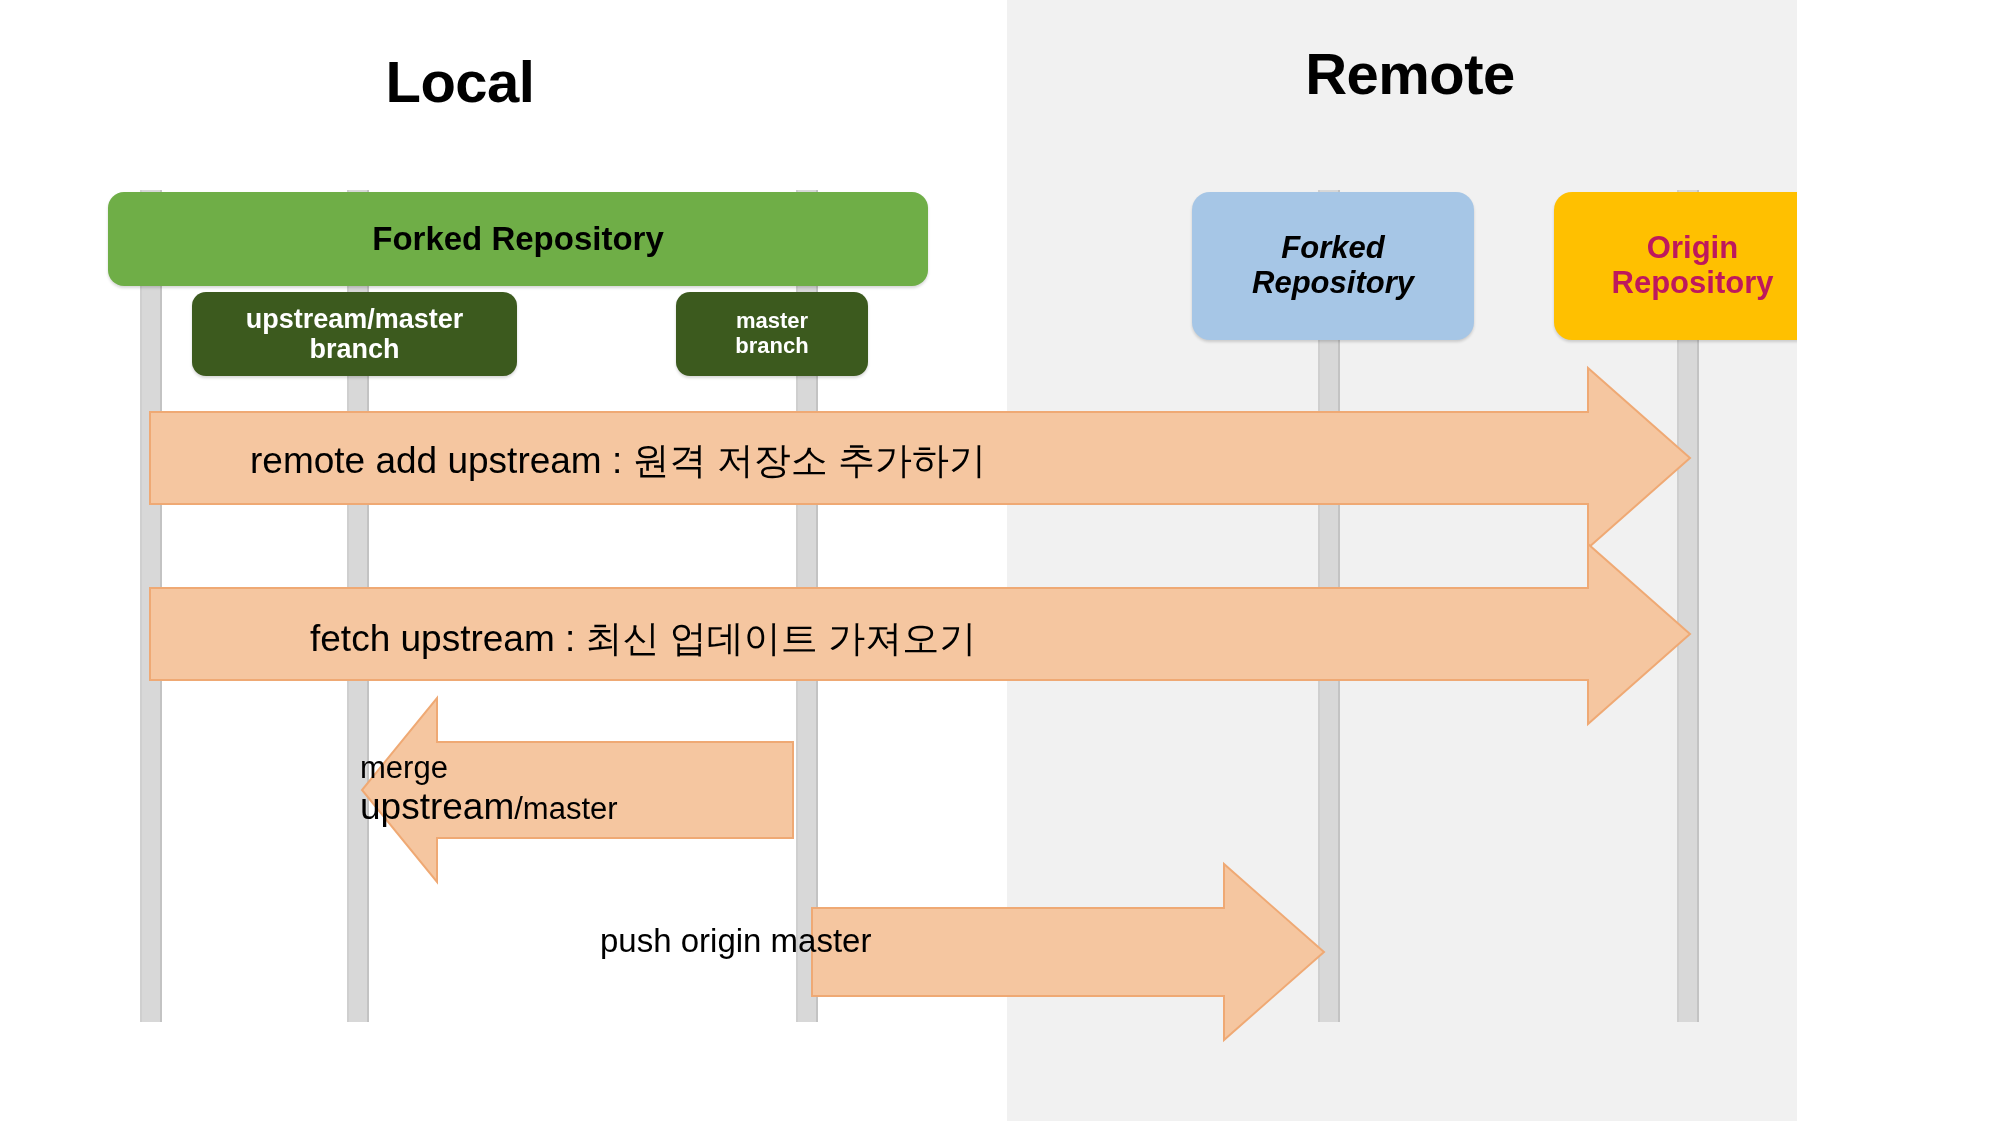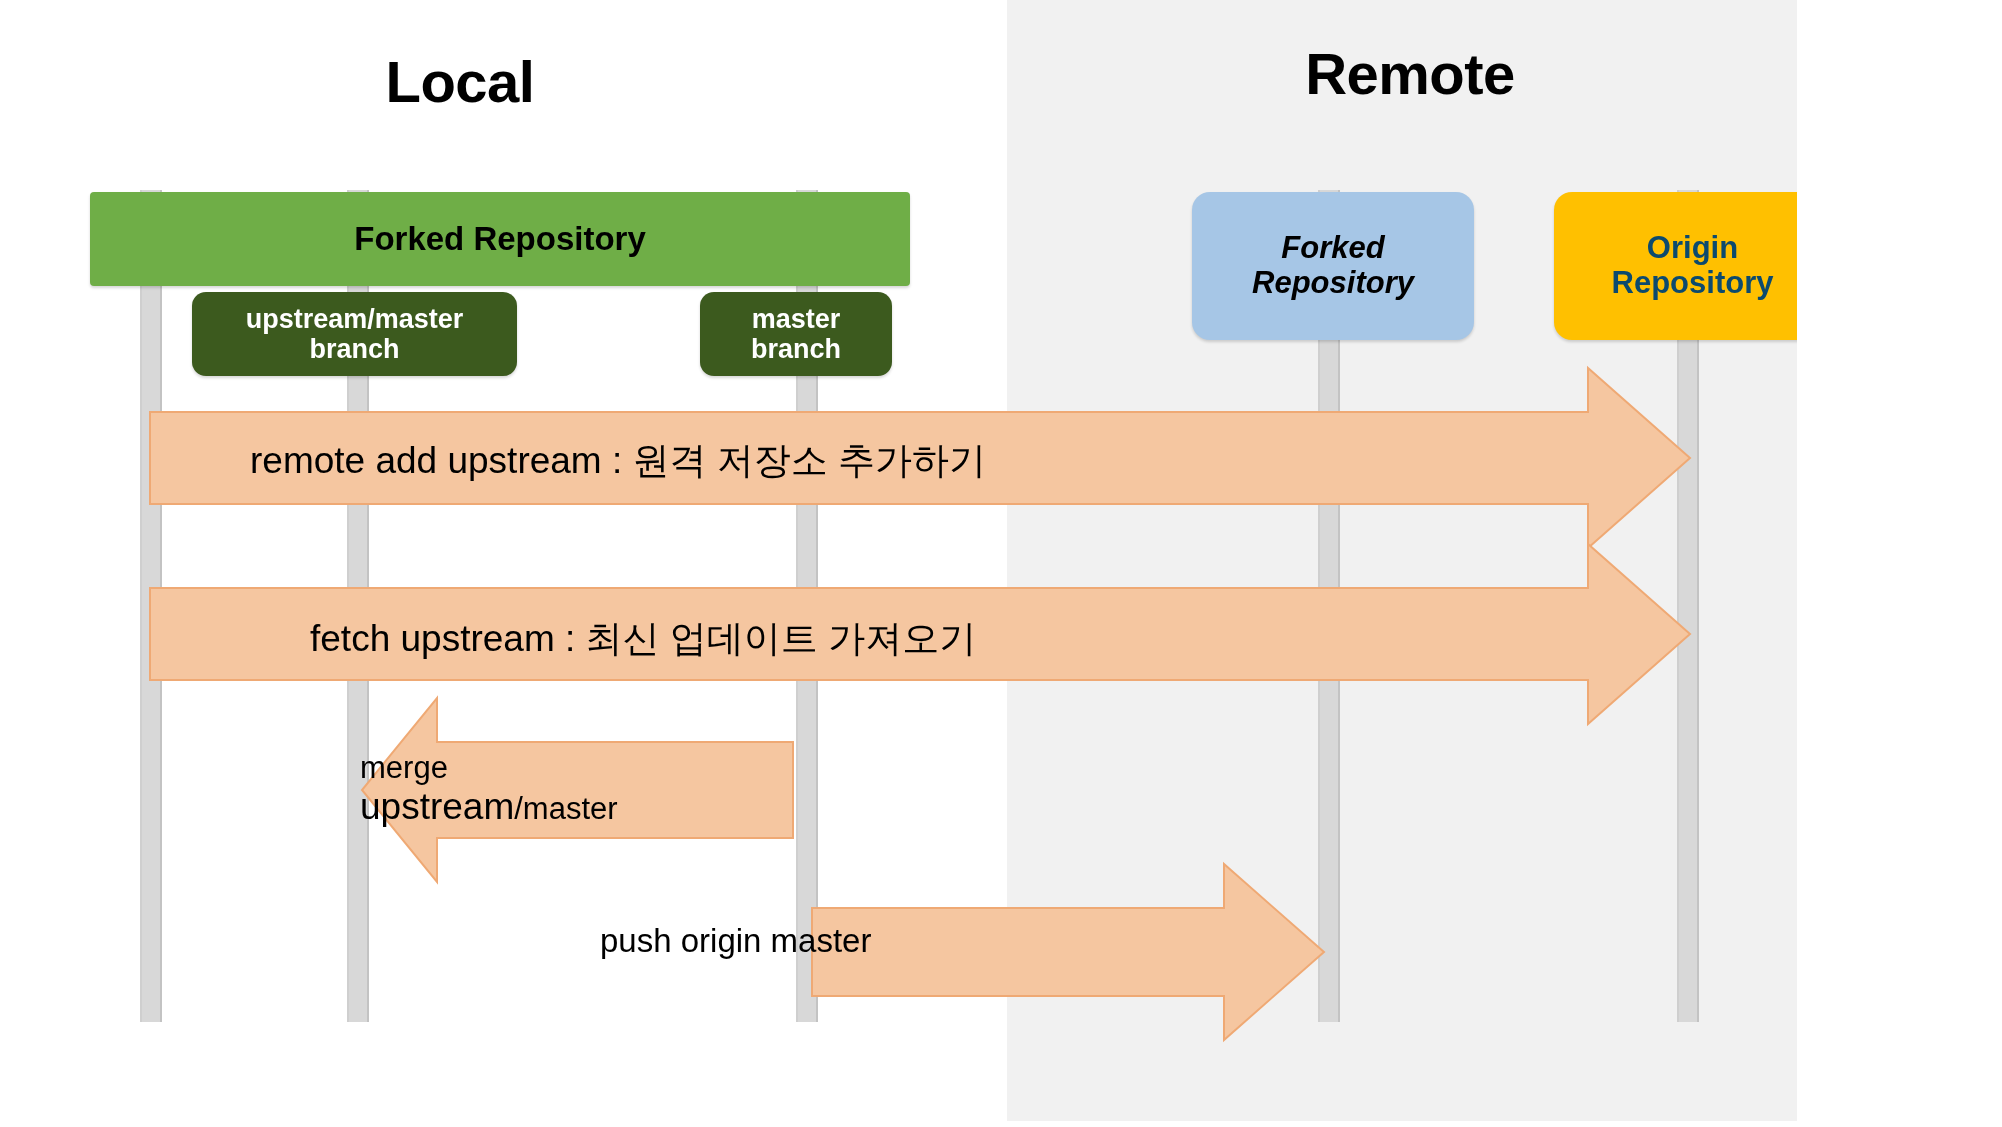--- a/index.html
+++ b/index.html
@@ -41,38 +41,38 @@
     position:absolute;
     display:flex;align-items:center;justify-content:center;
     text-align:center;
     font-weight:bold;
     line-height:1.12;
     box-sizing:border-box;
     border-radius:14px;
     box-shadow:0 2px 3px rgba(0,0,0,0.16);
   }
   #sign-forked-local{
-    left:90px;top:192px;width:820px;height:94px;
-    background:#6FAE47;color:#000;font-size:33px;border-radius:4px;
+    left:108px;top:192px;width:820px;height:94px;
+    background:#6FAE47;color:#000;font-size:33px;border-radius:16px;
   }
   #sign-upstream-branch{
     left:192px;top:292px;width:325px;height:84px;
     background:#3C5A1E;color:#fff;font-size:27px;
   }
   #sign-master-branch{
-    left:700px;top:292px;width:192px;height:84px;
-    background:#3C5A1E;color:#fff;font-size:27px;
+    left:676px;top:292px;width:192px;height:84px;
+    background:#3C5A1E;color:#fff;font-size:22px;
   }
   #sign-forked-remote{
     left:1192px;top:192px;width:282px;height:148px;
     background:#A6C6E6;color:#000;font-size:31px;border-radius:18px;font-style:italic;
   }
   #sign-origin-remote{
     left:1554px;top:192px;width:277px;height:148px;
-    background:#FFC000;color:#0c4a6e;font-size:31px;border-radius:18px;
+    background:#FFC000;color:#be185d;font-size:31px;border-radius:18px;
   }
 
   
   #arrow-layer{position:absolute;left:0;top:0;width:2002px;height:1127px;}
   .arrow-label{
     position:absolute;
     color:#000;
     white-space:nowrap;
     line-height:1.16;
     pointer-events:none;

